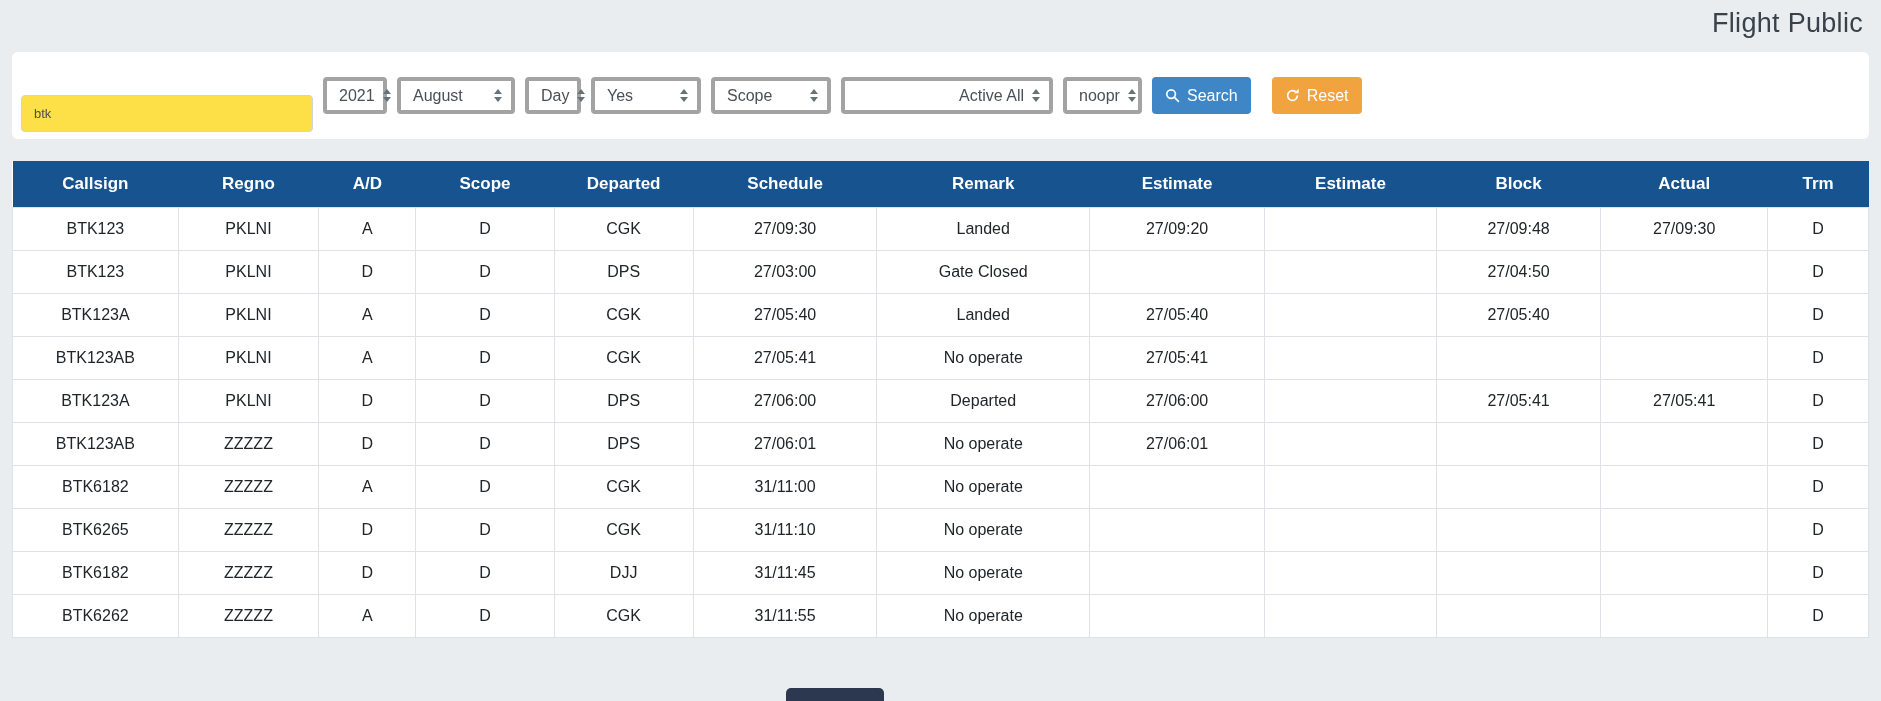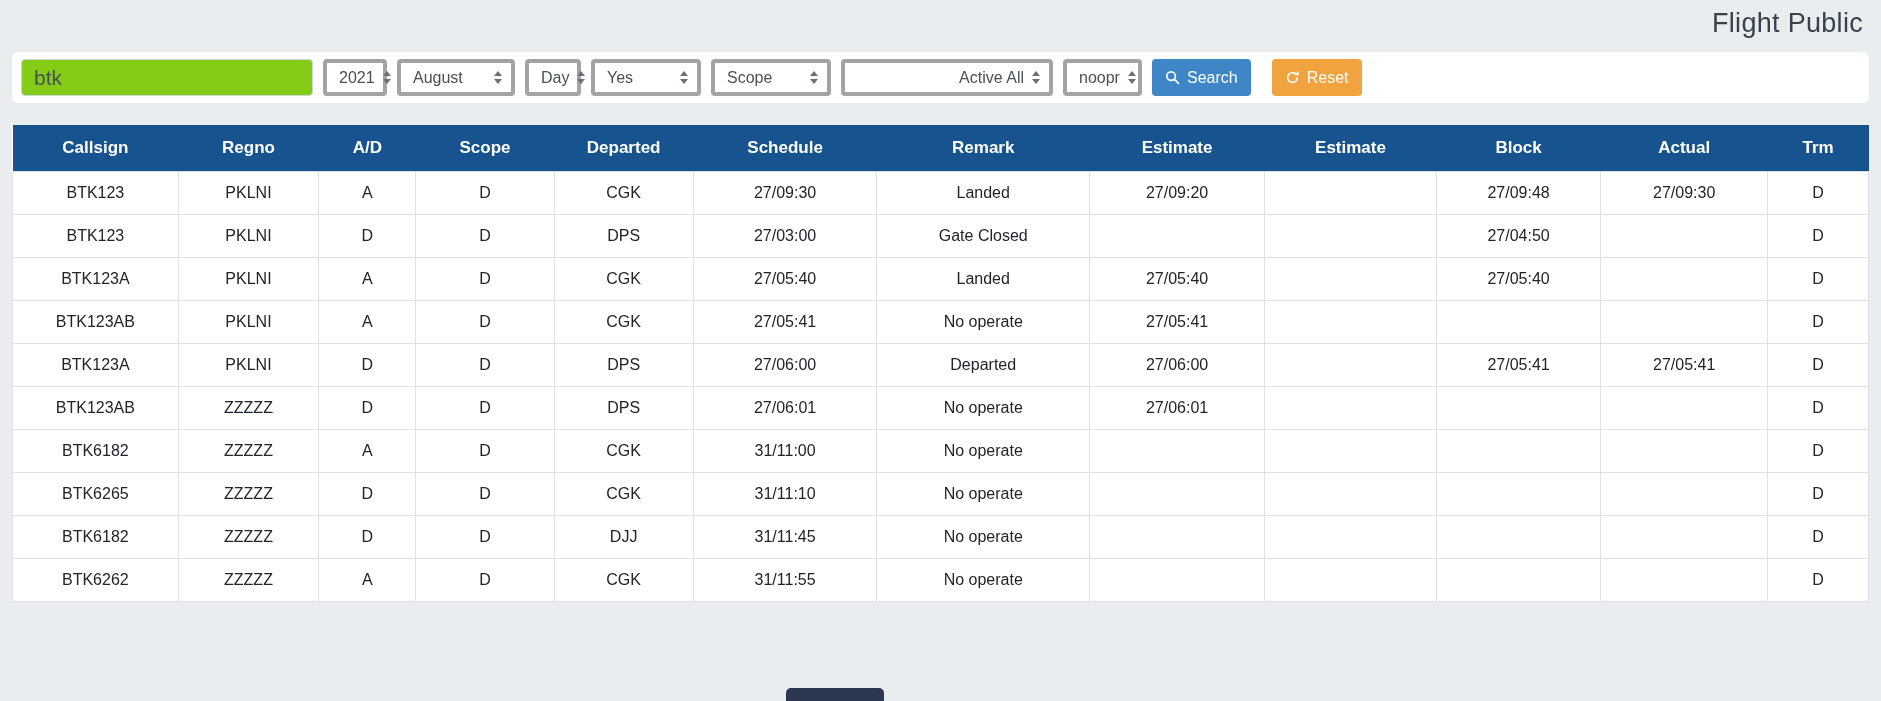--- a/index.html
+++ b/index.html
@@ -14,21 +14,21 @@
     width:1881px;height:701px;
     background:var(--page-bg);
     font-family:"Liberation Sans", sans-serif;
     overflow:hidden;
     position:relative;
   }
   .page-header{display:flex;justify-content:flex-end;padding:8px 18px 0;}
   .page-title{font-size:27px;font-weight:500;color:#39424b;margin:0;letter-spacing:.3px;line-height:31px;}
 
   .filter-card{margin:13px 12px 0;background:#fff;border-radius:6px;padding:7px 9px;display:flex;align-items:center;gap:10px;}
-  .text-input{width:292px;height:37px;border:1px solid #ced4da;border-radius:4px;padding:0 12px;font-size:21px;color:#495057;outline:none;font-family:inherit;background:#84cc16;}
+  .text-input{width:292px;height:37px;border:1px solid #ced4da;border-radius:4px;padding:0 12px;font-size:13px;color:#495057;outline:none;font-family:inherit;background:#fde047;margin-top:36px;}
   .select{height:37px;border:4px solid #a3a3a3;border-radius:4px;background:#fff;display:flex;align-items:center;justify-content:space-between;padding:0 9px 0 12px;font-size:16px;color:#495057;cursor:pointer;white-space:nowrap;}
   .updown{display:flex;flex-direction:column;gap:3px;margin-left:8px;flex:none;}
   .tri-up{width:0;height:0;border-left:4px solid transparent;border-right:4px solid transparent;border-bottom:5px solid #697178;}
   .tri-down{width:0;height:0;border-left:4px solid transparent;border-right:4px solid transparent;border-top:5px solid #697178;}
   .w-year{width:64px;}
   .w-month{width:118px;}
   .w-day{width:56px;}
   .w-yes{width:110px;}
   .w-scope{width:120px;}
   .w-active{width:212px;justify-content:flex-end;}

